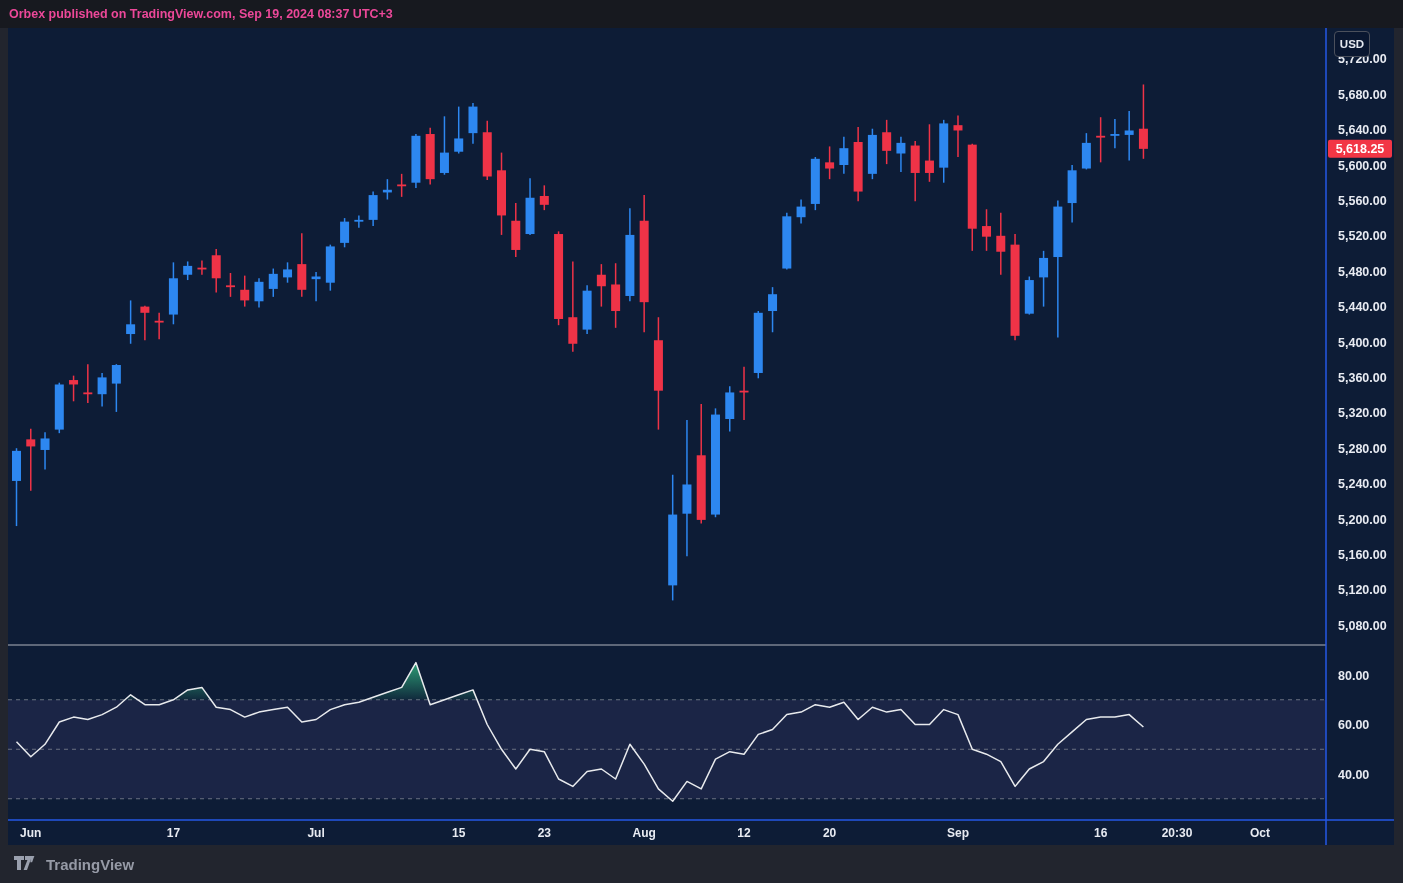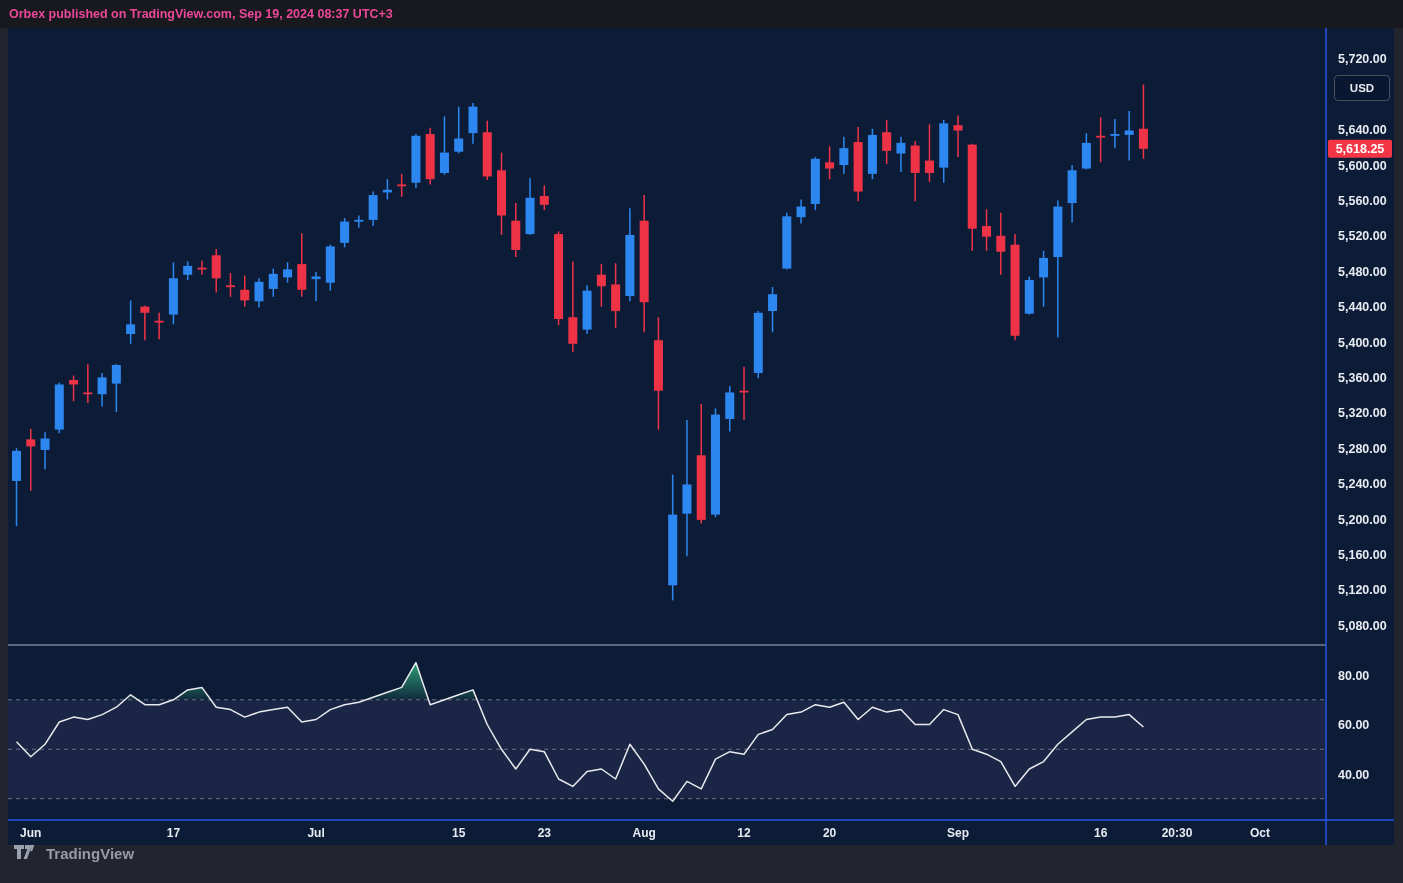--- a/index.html
+++ b/index.html
@@ -1,25 +1,25 @@
 <!DOCTYPE html>
 <html><head>
 <meta charset="utf-8">
 <style>
   html,body{margin:0;padding:0;background:#22252e;width:1403px;height:883px;overflow:hidden;
     font-family:"Liberation Sans",sans-serif;-webkit-font-smoothing:antialiased;}
   .topbar{position:absolute;left:0;top:0;width:1403px;height:28px;background:#17191f;
     color:#ec4899;font-size:12.5px;font-weight:700;line-height:28px;padding-left:9px;box-sizing:border-box;}
   .chart-wrap{position:absolute;left:8px;top:28px;width:1386px;height:723px;background:#f97316;}
   svg text{font-family:"Liberation Sans",sans-serif;}
-  .usd-btn{position:absolute;left:1334px;top:31px;width:56px;height:26px;border:1px solid #4b505c;
+  .usd-btn{position:absolute;left:1334px;top:31px;width:36px;height:26px;border:1px solid #4b505c;
     border-radius:4px;background:#0a1730;color:#e6e9f0;font-size:11.5px;font-weight:700;
-    display:flex;align-items:center;justify-content:center;box-sizing:border-box;margin-top:44px;}
+    display:flex;align-items:center;justify-content:center;box-sizing:border-box;}
   .footer{position:absolute;left:0;top:845px;width:1403px;height:38px;background:#22252e;
-    display:flex;align-items:flex-start;padding-left:14px;box-sizing:border-box;}
+    display:flex;align-items:center;padding-left:14px;box-sizing:border-box;}
   .tv-brand{color:#969aa6;font-size:15px;font-weight:700;margin-left:7px;}
 </style>
 </head>
 <body>
 
 <div class="topbar">
   <span>Orbex published on TradingView.com, Sep 19, 2024 08:37 UTC+3</span>
 </div>
 
 <div class="chart-wrap">

